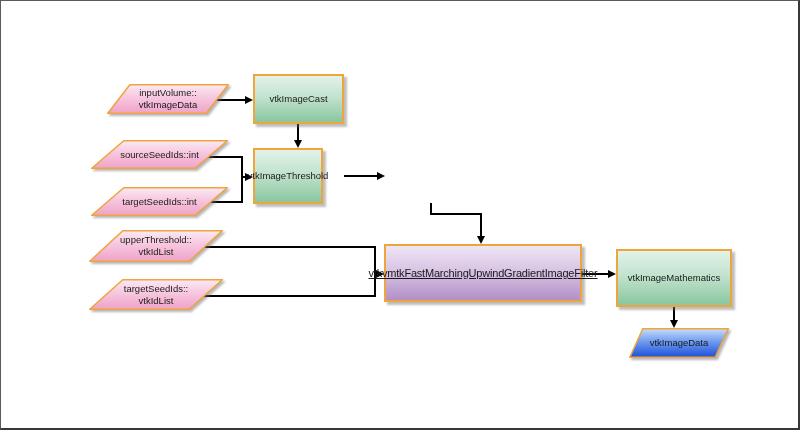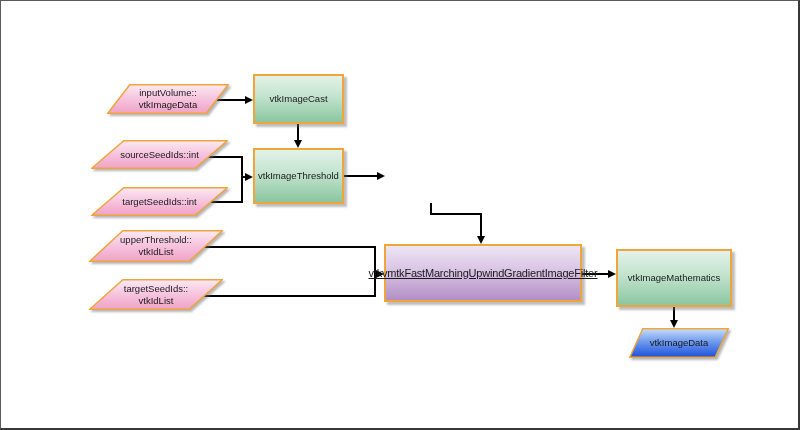--- a/index.html
+++ b/index.html
@@ -128,21 +128,21 @@
       <span>vtkIdList</span>
     </div>
   </div>
 
   <div class="node rect-node grad-green" style="left:252px;top:73px;width:91px;height:50px">
     <div class="label">
         <span>vtkImageCast</span>
       </div>
   </div>
 
-  <div class="node rect-node grad-green" style="left:252px;top:147px;width:91px;height:56px">
+  <div class="node rect-node grad-green" style="left:252px;top:147px;width:70px;height:56px">
     <div class="label">
         <span>vtkImageThreshold</span>
       </div>
   </div>
 
 
   <div class="node rect-node grad-purple" style="left:383px;top:243px;width:198px;height:58px">
     <div class="label label-sm">
         <span>vtkvmtkFastMarchingUpwindGradientImageFilter</span>
       </div>

